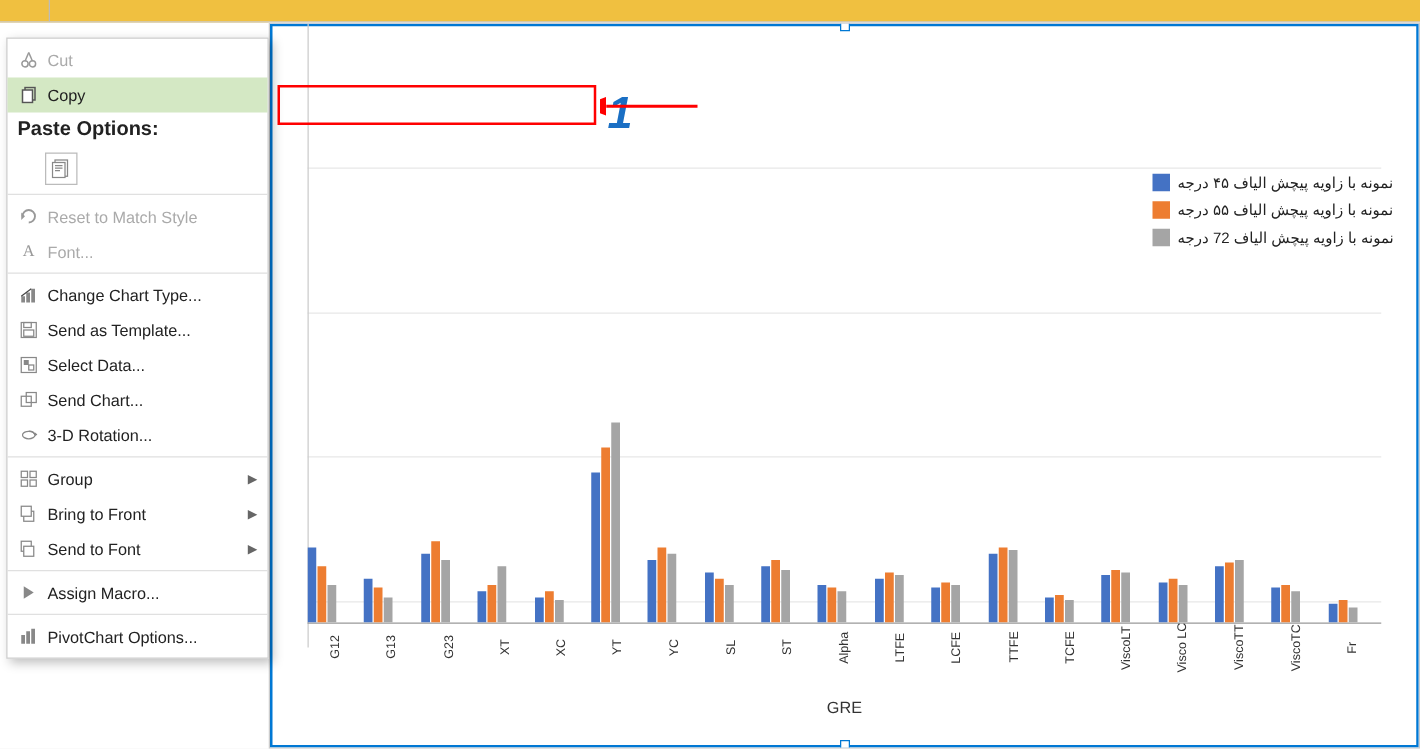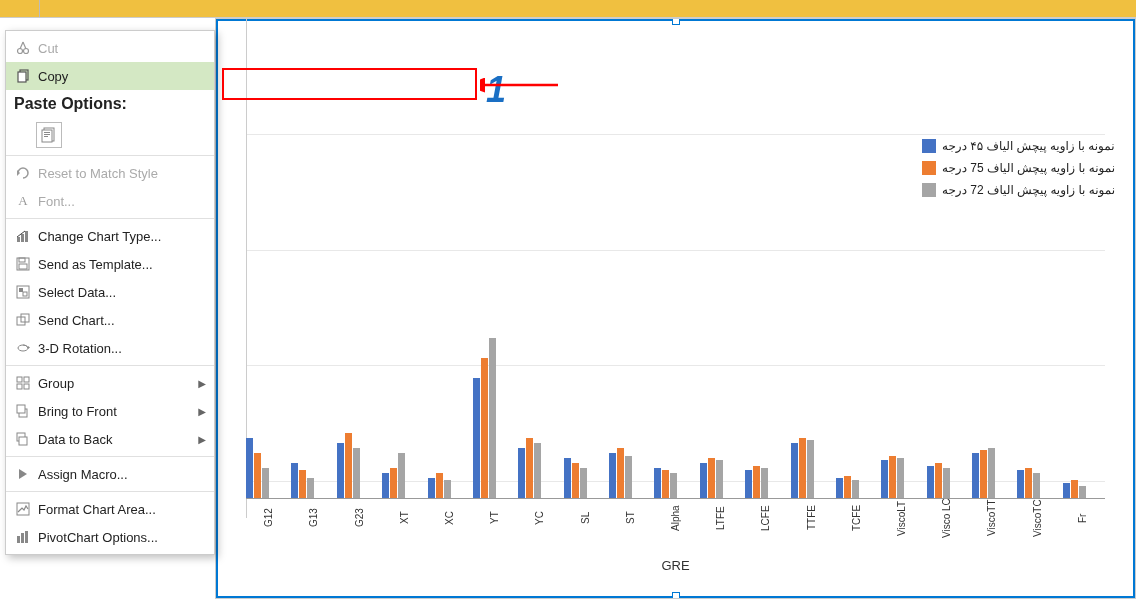--- a/index.html
+++ b/index.html
@@ -287,21 +287,21 @@
   </div>
 
   <div class="chart-number">1</div>
 
   <div class="legend">
     <div class="legend-item">
       <div class="legend-text">نمونه با زاویه پیچش الیاف ۴۵ درجه</div>
       <div class="legend-color" style="background:#4472c4;"></div>
     </div>
     <div class="legend-item">
-      <div class="legend-text">نمونه با زاویه پیچش الیاف 75 درجه</div>
+      <div class="legend-text">نمونه با زاویه پیچش الیاف ۵۵ درجه</div>
       <div class="legend-color" style="background:#ed7d31;"></div>
     </div>
     <div class="legend-item">
       <div class="legend-text">نمونه با زاویه پیچش الیاف 72 درجه</div>
       <div class="legend-color" style="background:#a5a5a5;"></div>
     </div>
   </div>
 
   <div class="h-line" style="bottom: 20%; left:30px; right:30px;"></div>
   <div class="h-line" style="bottom: 40%; left:30px; right:30px;"></div>
@@ -574,42 +574,33 @@
       <span class="menu-label">Bring to Front</span>
       <span class="arrow">▶</span>
     </div>
     <div class="menu-item">
       <span class="menu-icon">
         <svg width="14" height="14" viewBox="0 0 14 14">
           <rect x="1" y="1" width="8" height="8" fill="none" stroke="#888" stroke-width="1"></rect>
           <rect x="3" y="5" width="8" height="8" fill="white" stroke="#888" stroke-width="1"></rect>
         </svg>
       </span>
-      <span class="menu-label">Data to Back</span>
+      <span class="menu-label">Send to Font</span>
       <span class="arrow">▶</span>
     </div>
     <div class="menu-separator"></div>
     <div class="menu-item">
       <span class="menu-icon">
         <svg width="14" height="14" viewBox="0 0 14 14">
           <polygon points="3,2 11,7 3,12" fill="#888"></polygon>
         </svg>
       </span>
       <span class="menu-label">Assign Macro...</span>
     </div>
     <div class="menu-separator"></div>
-    <div class="menu-item">
-      <span class="menu-icon">
-        <svg width="14" height="14" viewBox="0 0 14 14">
-          <path d="M2 10 L6 6 L8 8 L10 4 L12 7" fill="none" stroke="#888" stroke-width="1.2"></path>
-          <rect x="1" y="1" width="12" height="12" fill="none" stroke="#888" stroke-width="1"></rect>
-        </svg>
-      </span>
-      <span class="menu-label">Format Chart Area...</span>
-    </div>
     <div class="menu-item">
       <span class="menu-icon">
         <svg width="14" height="14" viewBox="0 0 14 14">
           <rect x="1" y="6" width="3" height="7" fill="#888"></rect>
           <rect x="5" y="3" width="3" height="10" fill="#888"></rect>
           <rect x="9" y="1" width="3" height="12" fill="#888"></rect>
         </svg>
       </span>
       <span class="menu-label">PivotChart Options...</span>
     </div>

